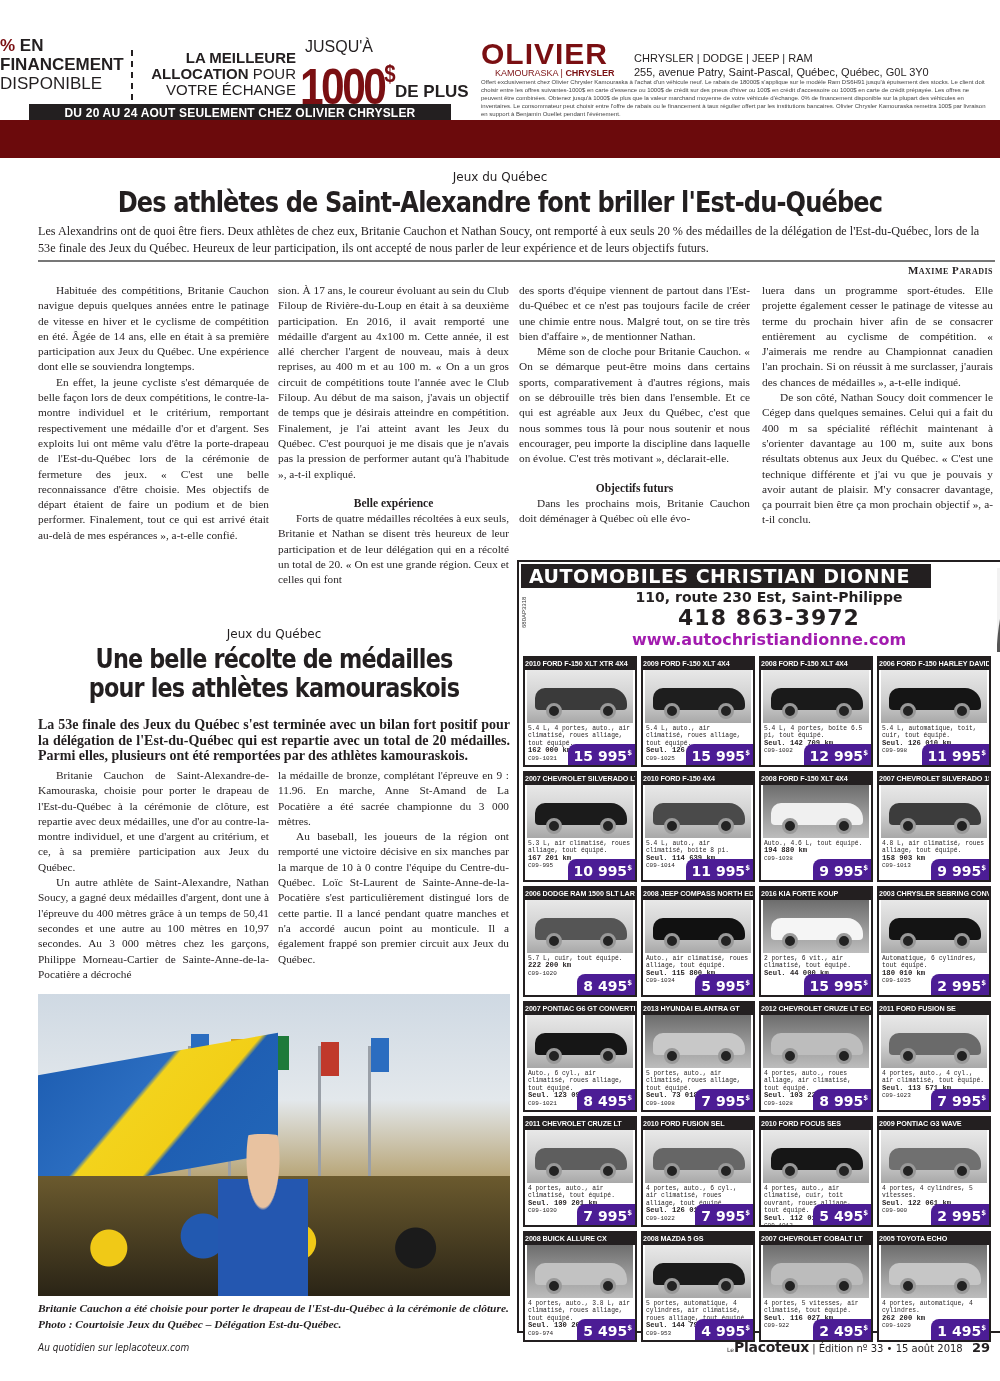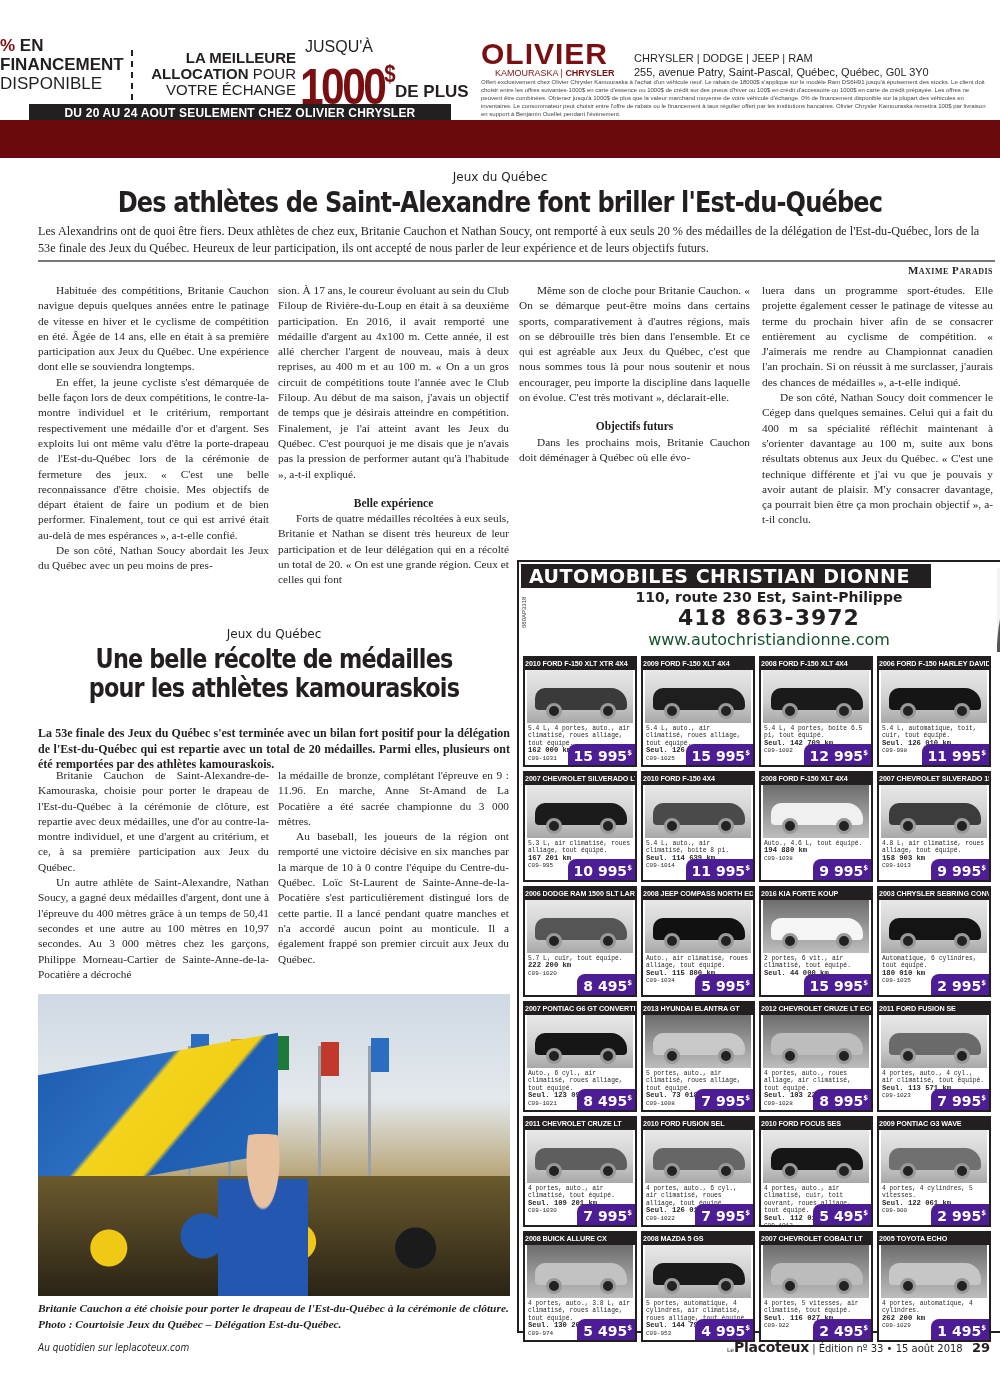--- a/index.html
+++ b/index.html
@@ -37,39 +37,39 @@
   .col p { text-indent: 18px; }
   .col h4 { text-align: center; font-weight: bold; font-size: 11.5px; margin: 14px 0 0 0; }
   .c1 { left: 38px; top: 283px; width: 231px; }
   .c2 { left: 278px; top: 283px; width: 231px; }
   .c3 { left: 519px; top: 283px; width: 231px; }
   .c4 { left: 762px; top: 283px; width: 231px; }
 
   
   .a2-kicker { position: absolute; left: 38px; top: 627px; width: 472px; text-align: center; font-family: "DejaVu Sans", sans-serif; font-size: 12px; color: #231f20; }
   .a2-title { position: absolute; left: 38px; top: 645px; width: 472px; text-align: center; font-family: "DejaVu Sans", sans-serif; font-weight: bold; font-size: 26px; line-height: 29px; letter-spacing: -1px; color: #231f20; transform: scaleX(0.86); }
-  .a2-lede { position: absolute; left: 38px; top: 717px; width: 472px; font-family: "Liberation Serif", serif; font-weight: bold; font-size: 12px; line-height: 15.5px; text-align: justify; color: #231f20; margin-top: 9px; }
+  .a2-lede { position: absolute; left: 38px; top: 717px; width: 472px; font-family: "Liberation Serif", serif; font-weight: bold; font-size: 14px; line-height: 15.5px; text-align: justify; color: #231f20; }
   .c5 { left: 38px; top: 768px; width: 231px; }
   .c6 { left: 278px; top: 768px; width: 231px; }
 
   .photo { position: absolute; left: 38px; top: 994px; width: 472px; height: 302px; overflow: hidden; background: linear-gradient(180deg, #cfd9e3 0%, #e3e8ec 35%, #b9a77a 60%, #4a3f2a 100%); }
   .photo .pole { position: absolute; bottom: 100px; width: 3px; height: 150px; background: #9aa0a8; }
   .photo .minif { position: absolute; width: 18px; height: 34px; }
   .photo .flag { position: absolute; left: 0; top: 60px; width: 240px; height: 120px; background: linear-gradient(135deg, #1f5fb3 0%, #2b6dc0 38%, #f3d31c 40%, #f2cf17 62%, #1f5fb3 64%, #2266b8 100%); transform: skewY(-10deg); }
   .photo .crowd { position: absolute; left: 0; bottom: 0; width: 472px; height: 120px; background: radial-gradient(circle at 15% 60%, #f0c917 0 18px, transparent 19px), radial-gradient(circle at 35% 50%, #2259b0 0 22px, transparent 23px), radial-gradient(circle at 55% 55%, #f0c917 0 18px, transparent 19px), radial-gradient(circle at 80% 60%, #1b1b1b 0 20px, transparent 21px), linear-gradient(180deg, #6b5a2e, #2a2416); }
   .photo .girl { position: absolute; left: 180px; top: 140px; width: 90px; height: 162px; background: radial-gradient(ellipse at 50% 15%, #e8c2a0 0 16px, transparent 17px), linear-gradient(180deg, transparent 0 45px, #2457b0 45px); border-radius: 40px 40px 0 0; }
   .caption { position: absolute; left: 38px; top: 1300px; width: 472px; font-family: "Liberation Serif", serif; font-style: italic; font-weight: bold; font-size: 11.4px; line-height: 16px; color: #231f20; }
 
   
   .ad { position: absolute; left: 517px; top: 560px; width: 554px; height: 773px; border: 2px solid #231f20; background: #fff; }
   .ad .hdr { position: absolute; left: 2px; top: 2px; width: 410px; height: 24px; background: #231f20; color: #fff; font-family: "DejaVu Sans", sans-serif; font-weight: bold; font-size: 19px; line-height: 24px; padding-left: 8px; letter-spacing: 0.5px; }
   .ad .code { position: absolute; left: 2px; top: 36px; font-family: "Liberation Sans", sans-serif; font-size: 6px; color: #333; transform: rotate(-90deg); transform-origin: left top; top: 66px; }
   .ad .addr { position: absolute; left: 60px; top: 27px; width: 380px; text-align: center; font-family: "DejaVu Sans", sans-serif; font-weight: bold; font-size: 14px; line-height: 17px; color: #231f20; }
   .ad .phone { position: absolute; left: 60px; top: 44px; width: 380px; text-align: center; font-family: "DejaVu Sans", sans-serif; font-weight: bold; font-size: 22px; line-height: 24px; color: #231f20; letter-spacing: 1px; }
-  .ad .web { position: absolute; left: 60px; top: 68px; width: 380px; text-align: center; font-family: "DejaVu Sans", sans-serif; font-weight: normal; font-size: 16px; line-height: 20px; color: #14532d; }
+  .ad .web { position: absolute; left: 60px; top: 68px; width: 380px; text-align: center; font-family: "DejaVu Sans", sans-serif; font-weight: bold; font-size: 16px; line-height: 20px; color: #a21caf; }
   .ad .portrait { position: absolute; right: 4px; top: 6px; width: 68px; height: 84px; background: radial-gradient(ellipse at 50% 40%, #bdbdbd 0 22px, #8a8a8a 23px 26px, transparent 27px), radial-gradient(ellipse at 50% 110%, #555 0 34px, transparent 35px), #f2f2f2; }
   .grid { position: absolute; left: 4px; top: 94px; width: 468px; display: grid; grid-template-columns: repeat(4, 114px); grid-auto-rows: 111px; column-gap: 4px; row-gap: 4px; }
   .car { position: relative; border: 2px solid #231f20; background: #fff; overflow: hidden; }
   .car .name { height: 12px; background: #231f20; color: #fff; font-family: "Liberation Sans", sans-serif; font-weight: bold; font-size: 7.2px; line-height: 12px; text-align: left; white-space: nowrap; overflow: hidden; letter-spacing: -0.1px; }
   .car .pic { height: 53px; margin: 0 2px; position: relative; overflow: hidden; }
   .car .pic .body { position: absolute; left: 8%; right: 6%; top: 18px; height: 22px; border-radius: 10px 16px 4px 4px; }
   .car .pic .w1, .car .pic .w2 { position: absolute; top: 33px; width: 16px; height: 16px; border-radius: 50%; background: #222; border: 3px solid #999; }
   .car .pic .w1 { left: 18%; } .car .pic .w2 { right: 16%; }
   .car .desc { padding: 2px 3px 0 3px; font-family: Liberation Mono, monospace; font-size: 6.3px; line-height: 7.4px; color: #231f20; }
   .car .km { font-weight: bold; font-size: 7.2px; }
@@ -119,28 +119,28 @@
 
 <div class="a1-kicker">Jeux du Québec</div>
 <h1 class="a1-title">Des athlètes de Saint-Alexandre font briller l'Est-du-Québec</h1>
 <p class="a1-lede">Les Alexandrins ont de quoi être fiers. Deux athlètes de chez eux, Britanie Cauchon et Nathan Soucy, ont remporté à eux seuls 20 % des médailles de la délégation de l'Est-du-Québec, lors de la 53e finale des Jeux du Québec. Heureux de leur participation, ils ont accepté de nous parler de leur expérience et de leurs objectifs futurs.</p>
 <div class="a1-rule"></div>
 <div class="a1-byline">Maxime Paradis</div>
 
 <div class="col c1">
   <p>Habituée des compétitions, Britanie Cauchon navigue depuis quelques années entre le patinage de vitesse en hiver et le cyclisme de compétition en été. Âgée de 14 ans, elle en était à sa première participation aux Jeux du Québec. Une expérience dont elle se souviendra longtemps.</p>
   <p>En effet, la jeune cycliste s'est démarquée de belle façon lors de deux compétitions, le contre-la-montre individuel et le critérium, remportant respectivement une médaille d'or et d'argent. Ses exploits lui ont même valu d'être la porte-drapeau de l'Est-du-Québec lors de la cérémonie de fermeture des jeux. « C'est une belle reconnaissance d'être choisie. Mes objectifs de départ étaient de faire un podium et de bien performer. Finalement, tout ce qui est arrivé était au-delà de mes espérances », a-t-elle confié.</p>
-  <p>De son côté, Nathan Soucy abordait les Jeux du Québec avec un peu moins de pres-</p>
 </div>
 <div class="col c2">
   <p style="text-indent:0">sion. À 17 ans, le coureur évoluant au sein du Club Filoup de Rivière-du-Loup en était à sa deuxième participation. En 2016, il avait remporté une médaille d'argent au 4x100 m. Cette année, il est allé chercher l'argent de nouveau, mais à deux reprises, au 400 m et au 100 m. « On a un gros circuit de compétitions toute l'année avec le Club Filoup. Au début de ma saison, j'avais un objectif de temps que je désirais atteindre en compétition. Finalement, je l'ai atteint avant les Jeux du Québec. C'est pourquoi je me disais que je n'avais pas la pression de performer autant qu'à l'habitude », a-t-il expliqué.</p>
   <h4>Belle expérience</h4>
   <p>Forts de quatre médailles récoltées à eux seuls, Britanie et Nathan se disent très heureux de leur participation et de leur délégation qui en a récolté un total de 20. « On est une grande région. Ceux et celles qui font</p>
 </div>
 <div class="col c3">
+  <p style="text-indent:0">des sports d'équipe viennent de partout dans l'Est-du-Québec et ce n'est pas toujours facile de créer une chimie entre nous. Malgré tout, on se tire très bien d'affaire », de mentionner Nathan.</p>
   <p>Même son de cloche pour Britanie Cauchon. « On se démarque peut-être moins dans certains sports, comparativement à d'autres régions, mais on se débrouille très bien dans l'ensemble. Et ce qui est agréable aux Jeux du Québec, c'est que nous sommes tous là pour nous soutenir et nous encourager, peu importe la discipline dans laquelle on évolue. C'est très motivant », déclarait-elle.</p>
   <h4>Objectifs futurs</h4>
   <p>Dans les prochains mois, Britanie Cauchon doit déménager à Québec où elle évo-</p>
 </div>
 <div class="col c4">
   <p style="text-indent:0">luera dans un programme sport-études. Elle projette également cesser le patinage de vitesse au terme du prochain hiver afin de se consacrer entièrement au cyclisme de compétition. « J'aimerais me rendre au Championnat canadien l'an prochain. Si on réussit à me surclasser, j'aurais des chances de médailles », a-t-elle indiqué.</p>
   <p>De son côté, Nathan Soucy doit commencer le Cégep dans quelques semaines. Celui qui a fait du 400 m sa spécialité réfléchit maintenant à s'orienter davantage au 100 m, suite aux bons résultats obtenus aux Jeux du Québec. « C'est une technique différente et j'ai vu que je pouvais y avoir autant de plaisir. M'y consacrer davantage, ça pourrait bien être ça mon prochain objectif », a-t-il conclu.</p>
 </div>
 
 <div class="a2-kicker">Jeux du Québec</div>

